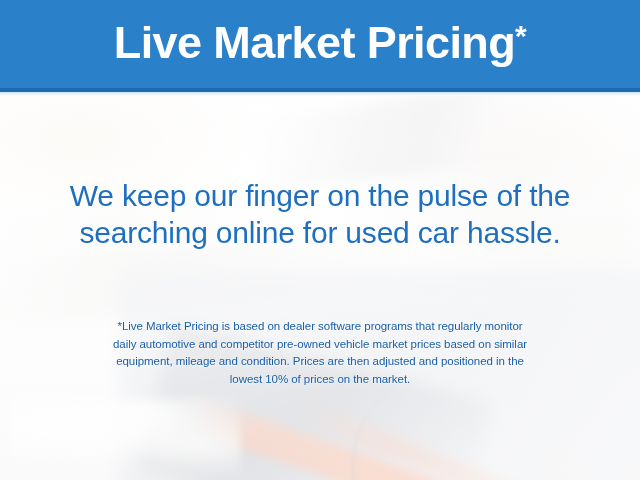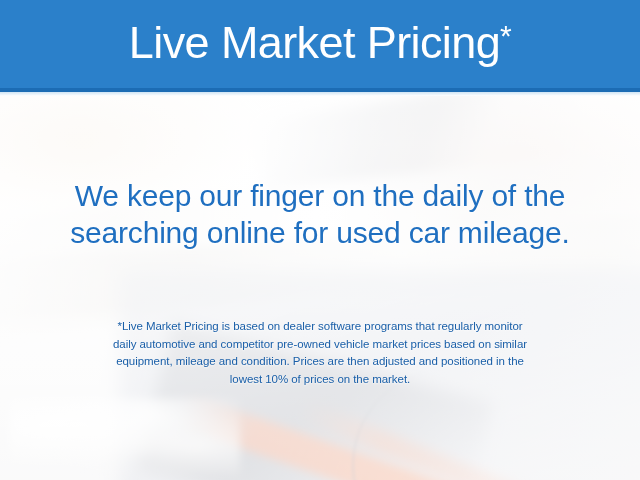--- a/index.html
+++ b/index.html
@@ -146,21 +146,21 @@
     border-bottom: 4px solid #1c6cb4;
     box-sizing: border-box;
     display: flex;
     align-items: center;
     justify-content: center;
     z-index: 5;
   }
   .banner-title {
     color: #ffffff;
     font-size: 45px;
-    font-weight: normal;
+    font-weight: bold;
     letter-spacing: -0.6px;
     line-height: 1;
     white-space: nowrap;
     margin: 0;
     padding-bottom: 4px;
   }
   .banner-title .star {
     font-size: 30px;
     vertical-align: top;
     position: relative;
@@ -230,22 +230,22 @@
     <div class="bg-speck"></div>
     <div class="bg-veil"></div>
   </div>
 
   <div class="banner">
     <h1 class="banner-title"><span>Live Market Pricing</span><span class="star">*</span></h1>
   </div>
   <div class="banner-underline"></div>
 
   <div class="headline">
-    <span class="headline-line">We keep our finger on the daily of the</span>
-    <span class="headline-line">searching online for used car mileage.</span>
+    <span class="headline-line">We keep our finger on the pulse of the</span>
+    <span class="headline-line">searching online for used car hassle.</span>
   </div>
 
   <div class="fineprint">
     <span class="fineprint-line">*Live Market Pricing is based on dealer software programs that regularly monitor</span>
     <span class="fineprint-line">daily automotive and competitor pre-owned vehicle market prices based on similar</span>
     <span class="fineprint-line">equipment, mileage and condition. Prices are then adjusted and positioned in the</span>
     <span class="fineprint-line">lowest 10% of prices on the market.</span>
   </div>
 
 </div>

